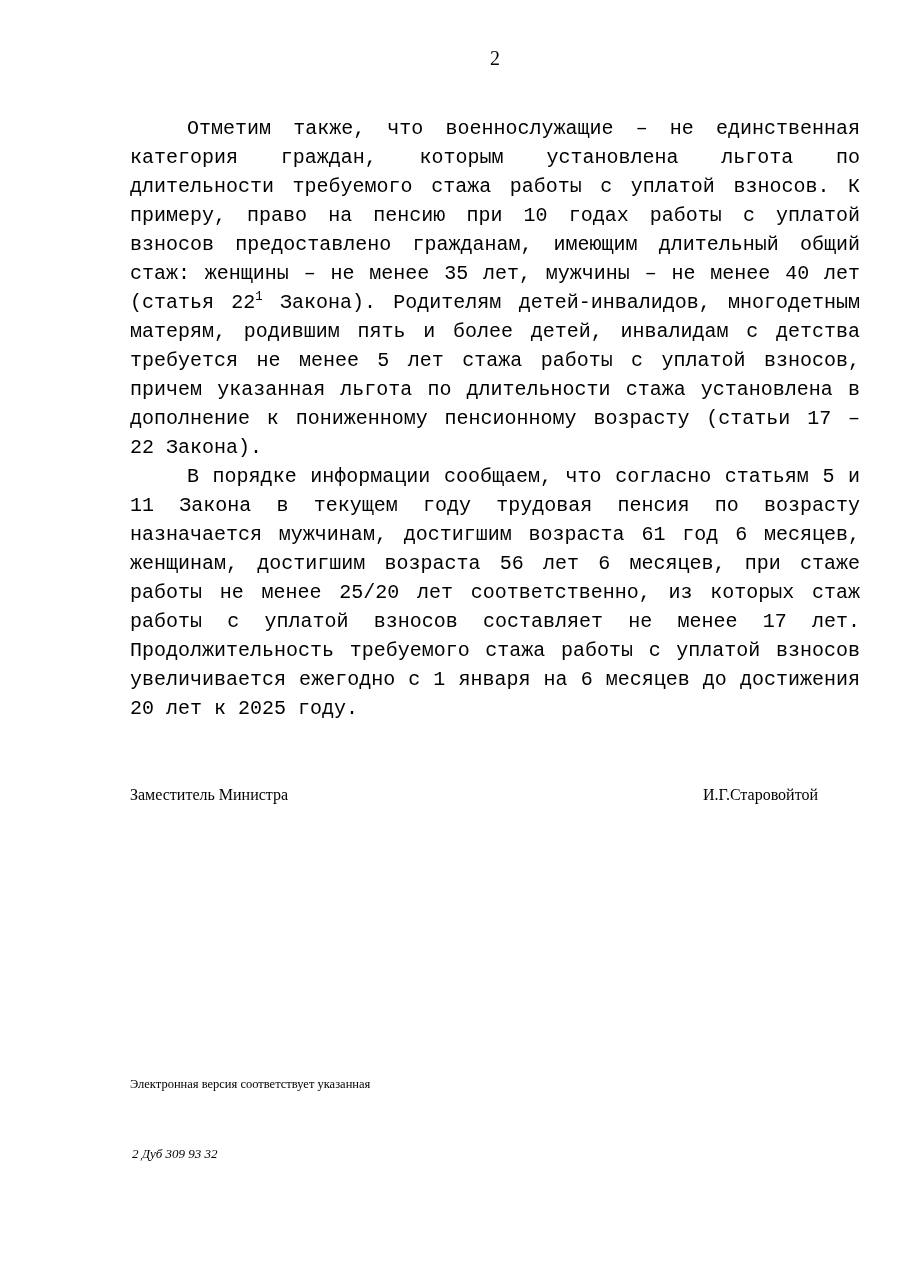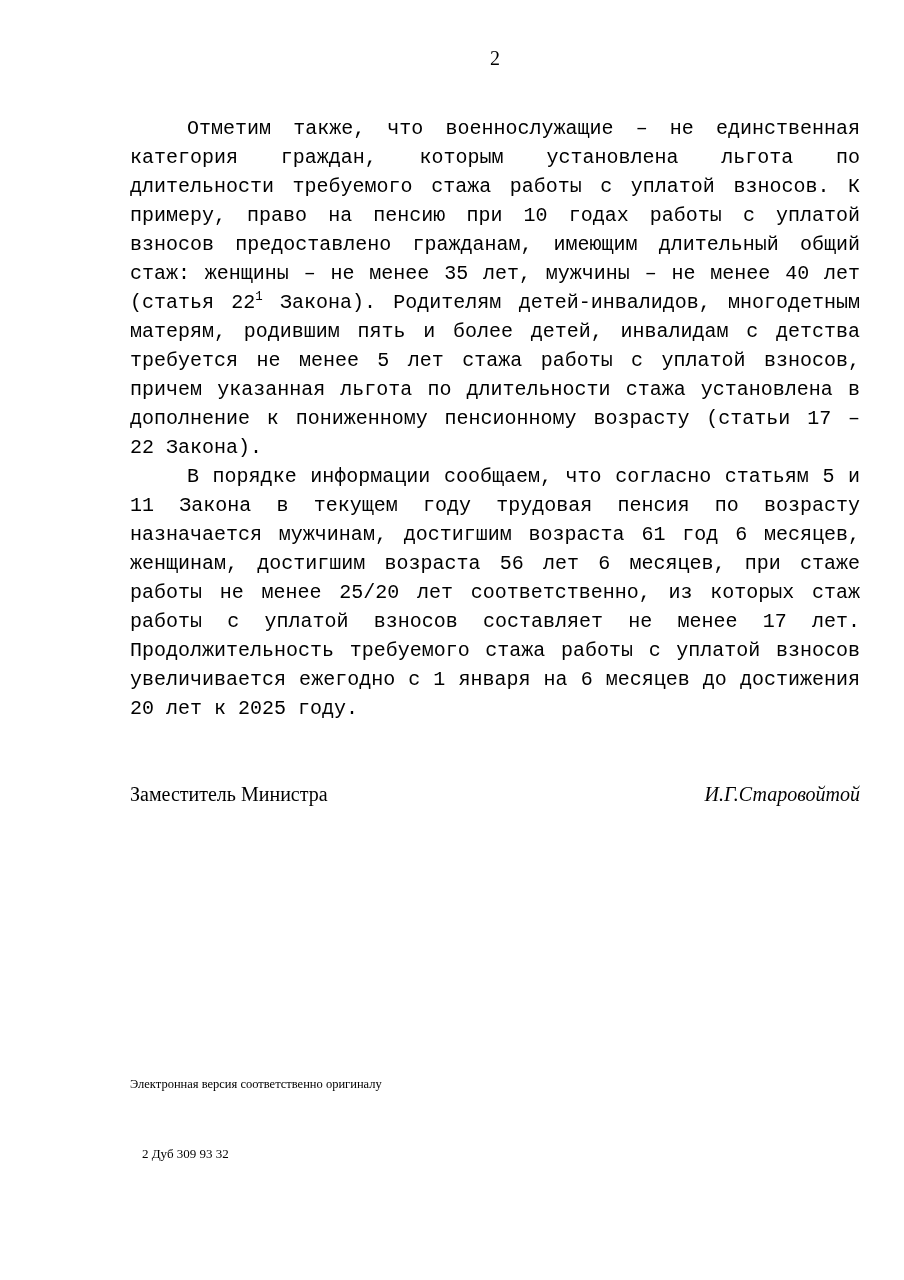--- a/index.html
+++ b/index.html
@@ -36,40 +36,41 @@
     }
     .para sup {
       font-size: 0.62em;
       line-height: 0;
     }
     .signature-row {
       margin-top: 57px;
       display: flex;
       justify-content: space-between;
       align-items: baseline;
-      font-size: 20px;
+      font-size: 16px;
       line-height: 29px;
       text-align: right;
     }
     .sig-name {
-      font-style: italic;
+      margin-right: 42px;
     }
     .footer-note {
       position: absolute;
       left: 130px;
       top: 1076px;
       font-size: 12.5px;
       line-height: 16px;
     }
     .footer-ref {
       position: absolute;
-      left: 142px;
+      left: 132px;
       top: 1146px;
       font-size: 13px;
       line-height: 16px;
+      font-style: italic;
     }
   </style>
 </head>
 <body>
 
 <div class="page">
 
   <div class="page-number">2</div>
 
   <div class="content">
@@ -79,17 +80,17 @@
     <p class="para">В порядке информации сообщаем, что согласно статьям 5 и 11 Закона в текущем году трудовая пенсия по возрасту назначается мужчинам, достигшим возраста 61 год 6 месяцев, женщинам, достигшим возраста 56 лет 6 месяцев, при стаже работы не менее 25/20 лет соответственно, из которых стаж работы с уплатой взносов составляет не менее 17 лет.  Продолжительность требуемого стажа работы с уплатой взносов увеличивается ежегодно с 1 января на 6 месяцев до достижения 20 лет к 2025 году.</p>
 
 
   </div>
 
   <div class="signature-row">
     <span class="sig-title">Заместитель Министра</span>
     <span class="sig-name">И.Г.Старовойтой</span>
   </div>
 
-  <div class="footer-note">Электронная версия соответственно оригиналу</div>
+  <div class="footer-note">Электронная версия соответствует указанная</div>
 
   <div class="footer-ref">2 Дуб 309 93 32</div>
 
 </div>
 
 </body></html>

